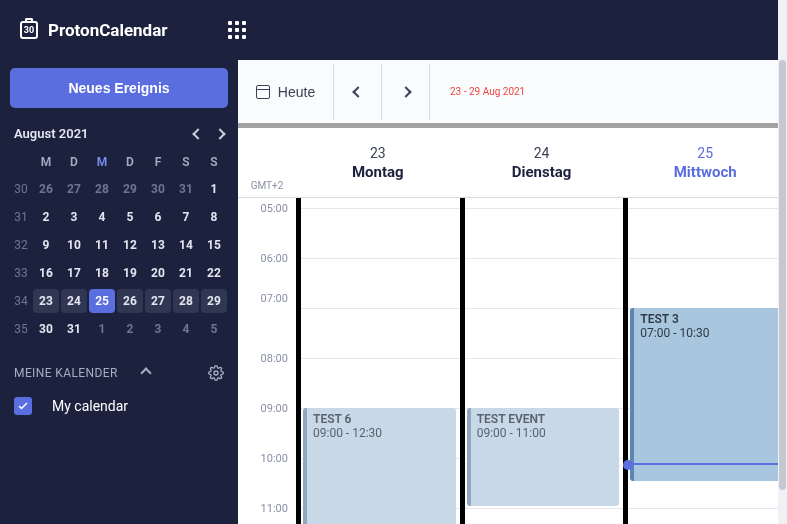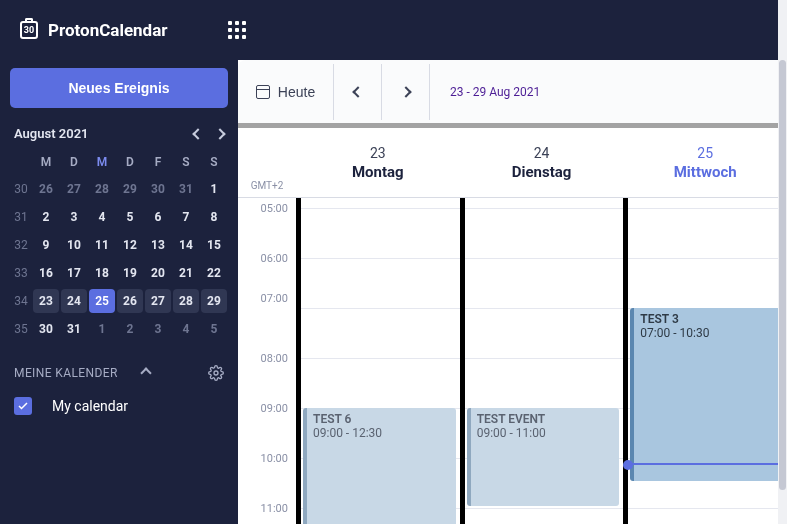--- a/index.html
+++ b/index.html
@@ -227,22 +227,22 @@
     background: transparent;
     border-right: 1px solid #d8dbe4;
     cursor: pointer;
     display: flex;
     align-items: center;
     justify-content: center;
   }
   .nav-btn .chev { border-color: #3c4257; }
   .range {
     padding: 0 20px;
-    font-size: 12px;
-    color: #4c1d95;
+    font-size: 10px;
+    color: #ef4444;
   }
   .day-headers {
     display: flex;
     height: 70px;
     border-bottom: 1px solid #d8dbe4;
     position: relative;
   }
   .tz {
     width: 58px;
     flex-shrink: 0;

